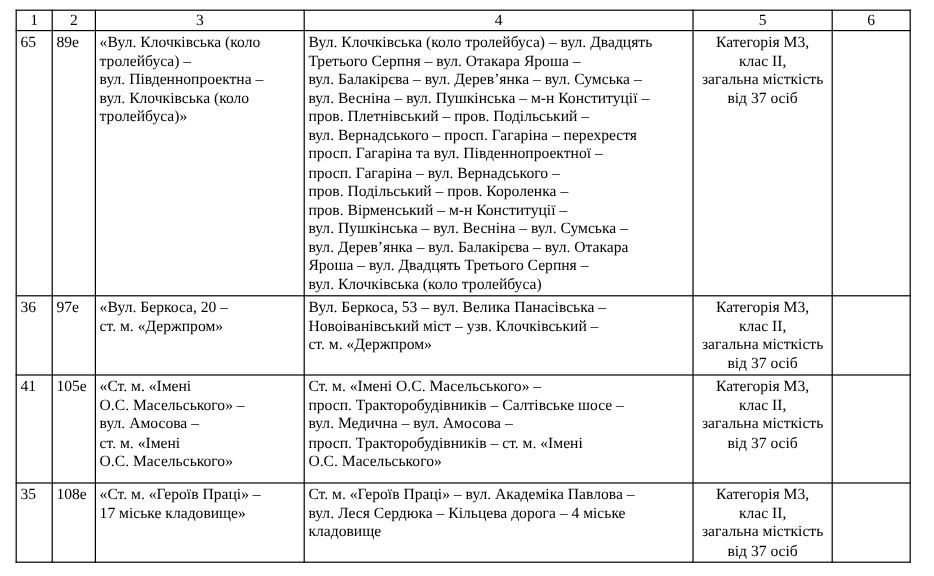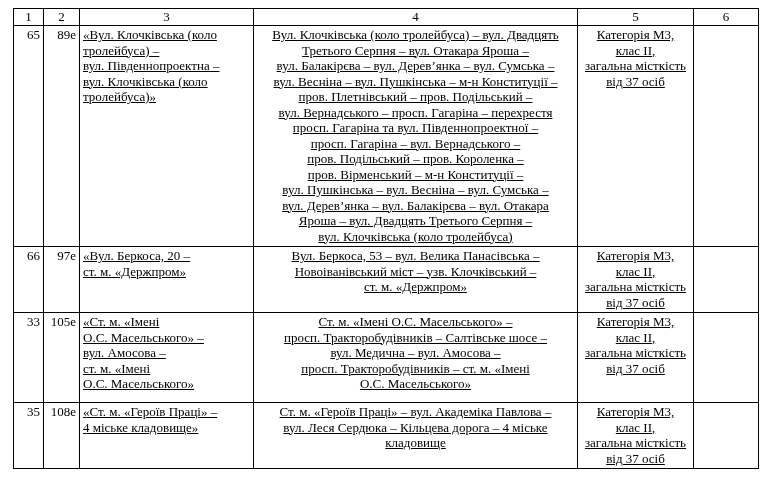--- a/index.html
+++ b/index.html
@@ -30,25 +30,25 @@
     line-height: 15.5px;
     padding: 1px 3px 2px 3px;
     overflow: hidden;
   }
   tr.header-row th {
     text-align: center;
     height: 17px;
     padding: 0 0 1px 0;
     line-height: 15px;
   }
-  td.c-idx, td.c-route { text-align: right; }
+  td.c-idx, td.c-route { text-align: left; }
   td.c-name { padding-left: 7px; padding-right: 4px; }
-  td.c-path { padding-left: 8px; padding-right: 4px; text-align: center; }
+  td.c-path { padding-left: 8px; padding-right: 4px; }
   td.c-cat  { text-align: center; padding-left: 2px; padding-right: 2px; margin-top: 20px; }
-  .pre { white-space: pre-line; text-decoration: underline; }
+  .pre { white-space: pre-line; }
   tr.row-65 { height: 213px; }
   tr.row-66 { height: 65px; }
   tr.row-67 { height: 90px; }
   tr.row-68 { height: 60px; }
 </style>
 </head>
 <body>
 
 <div class="page">
   <table class="route-table">
@@ -91,35 +91,35 @@
 вул. Дерев’янка – вул. Балакірєва – вул. Отакара
 Яроша – вул. Двадцять Третього Серпня –
 вул. Клочківська (коло тролейбуса)</td>
       <td class="c-cat pre">Категорія М3,
 клас II,
 загальна місткість
 від 37 осіб</td>
       <td class="c-note"></td>
     </tr>
     <tr class="row-66">
-      <td class="c-idx">66</td>
+      <td class="c-idx">36</td>
       <td class="c-route">97е</td>
       <td class="c-name pre">«Вул. Беркоса, 20 –
 ст. м. «Держпром»</td>
       <td class="c-path pre">Вул. Беркоса, 53 – вул. Велика Панасівська –
 Новоіванівський міст – узв. Клочківський –
 ст. м. «Держпром»</td>
       <td class="c-cat pre">Категорія М3,
 клас II,
 загальна місткість
 від 37 осіб</td>
       <td class="c-note"></td>
     </tr>
     <tr class="row-67">
-      <td class="c-idx">33</td>
+      <td class="c-idx">41</td>
       <td class="c-route">105е</td>
       <td class="c-name pre">«Ст. м. «Імені
 О.С. Масельського» –
 вул. Амосова –
 ст. м. «Імені
 О.С. Масельського»</td>
       <td class="c-path pre">Ст. м. «Імені О.С. Масельського» –
 просп. Тракторобудівників – Салтівське шосе –
 вул. Медична – вул. Амосова –
 просп. Тракторобудівників – ст. м. «Імені
@@ -127,21 +127,21 @@
       <td class="c-cat pre">Категорія М3,
 клас II,
 загальна місткість
 від 37 осіб</td>
       <td class="c-note"></td>
     </tr>
     <tr class="row-68">
       <td class="c-idx">35</td>
       <td class="c-route">108е</td>
       <td class="c-name pre">«Ст. м. «Героїв Праці» –
-4 міське кладовище»</td>
+17 міське кладовище»</td>
       <td class="c-path pre">Ст. м. «Героїв Праці» – вул. Академіка Павлова –
 вул. Леся Сердюка – Кільцева дорога – 4 міське
 кладовище</td>
       <td class="c-cat pre">Категорія М3,
 клас II,
 загальна місткість
 від 37 осіб</td>
       <td class="c-note"></td>
     </tr>
   </tbody>

